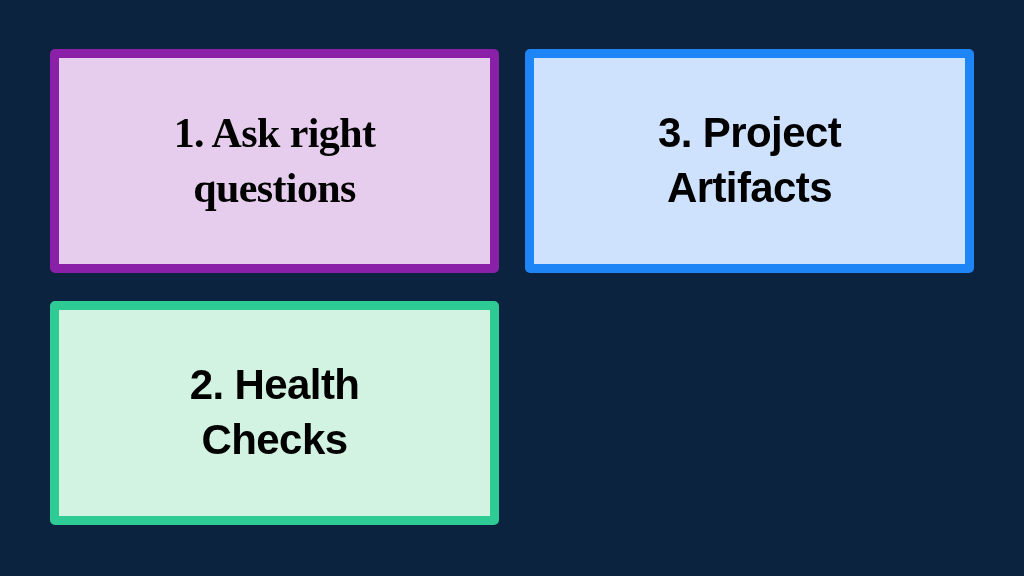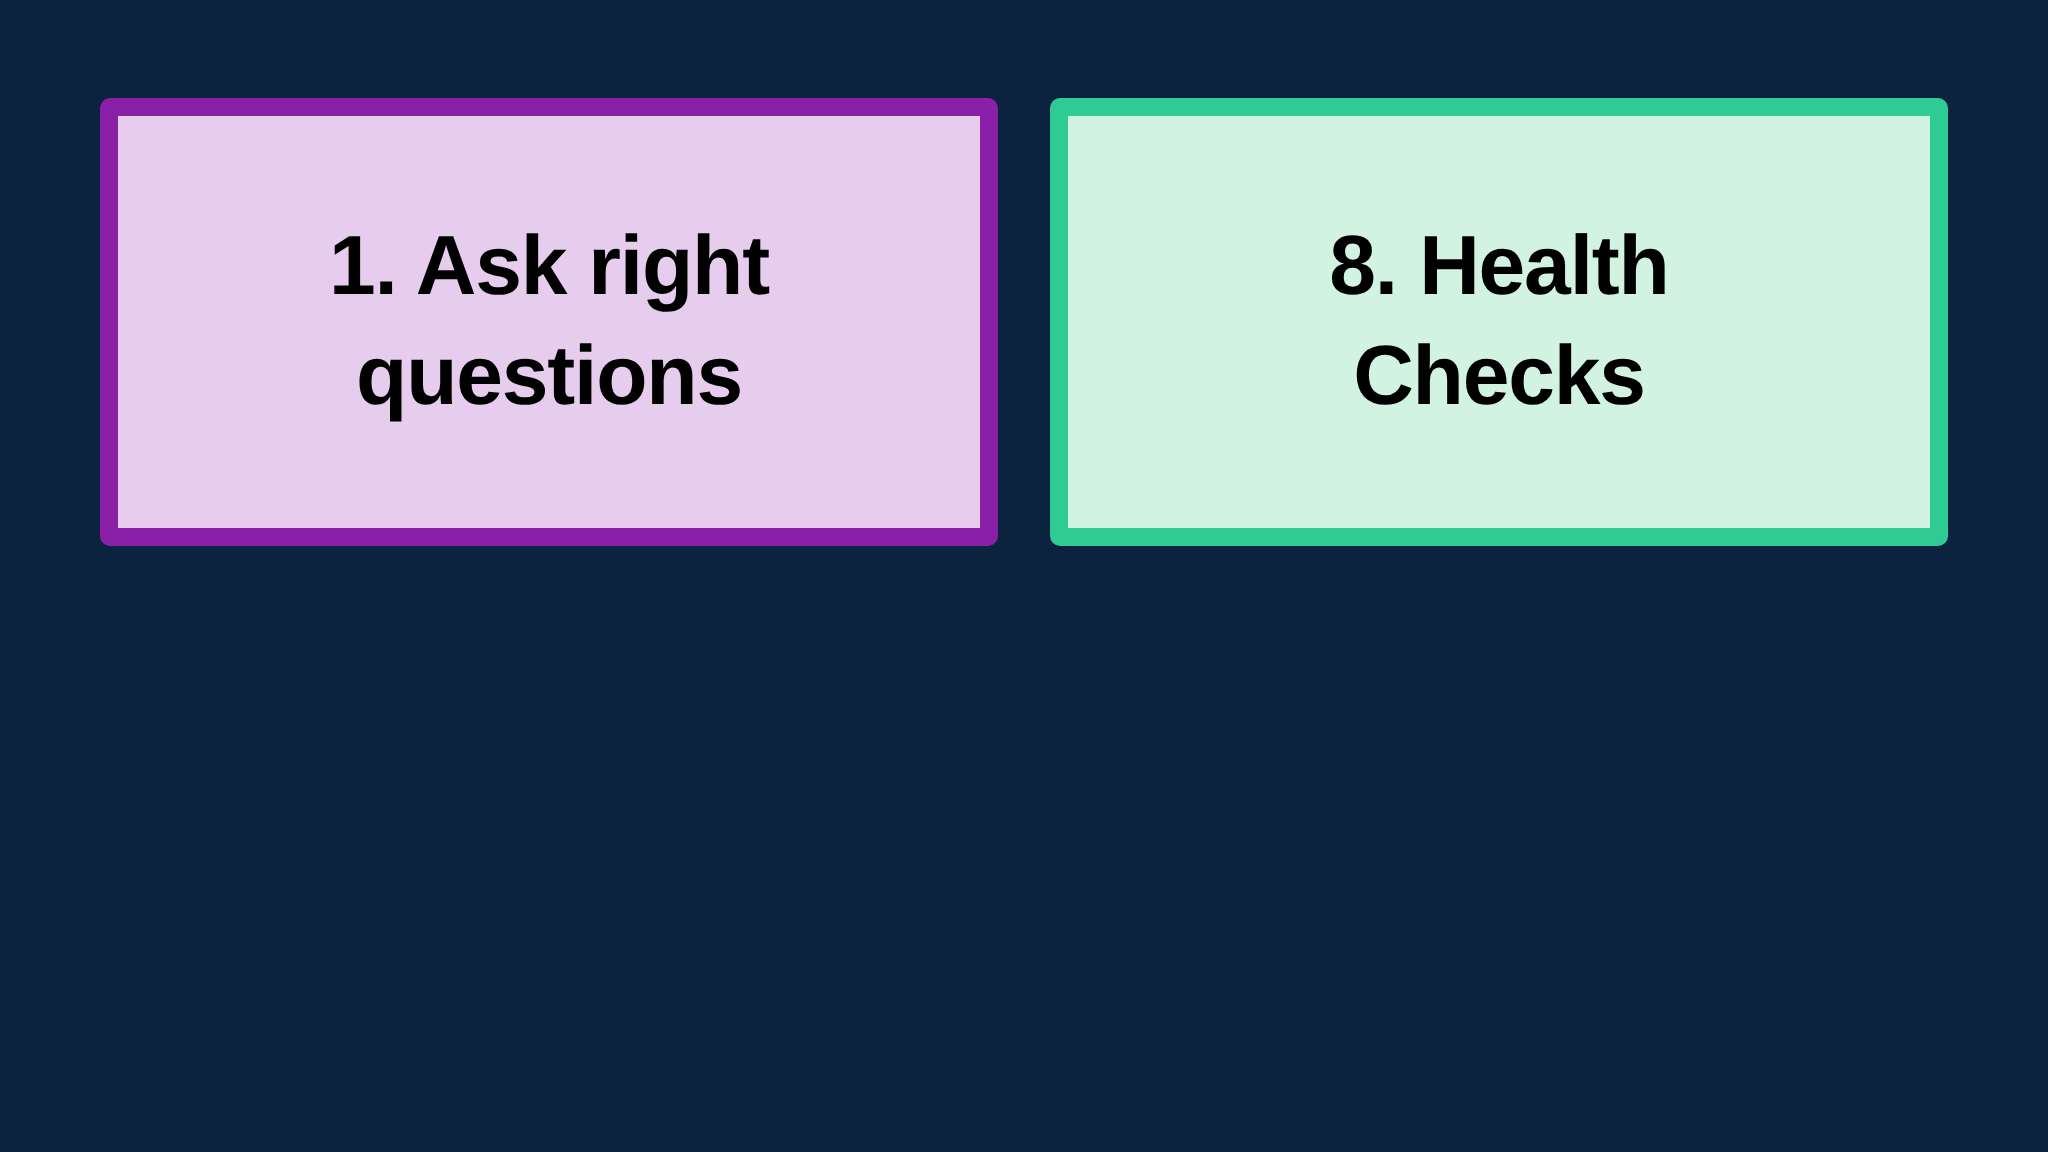--- a/index.html
+++ b/index.html
@@ -62,25 +62,29 @@
 
   
 </style>
 </head>
 <body style="background: rgb(12, 35, 64);">
 
 <div class="slide" style="background: rgb(12, 35, 64);">
   <div class="grid">
 
     <div class="card" style="border-color: rgb(138, 31, 168); background-color: rgb(230, 205, 238);">
-      <p class="card-title" style="color: rgb(0, 0, 0);">1. Ask right
+      <p class="card-title" style="color: rgb(0, 0, 0); font-family: Liberation Serif, serif;">1. Ask right
 questions</p>
     </div>
 
 
+    <div class="card" style="border-color: rgb(30, 133, 247); background-color: rgb(207, 226, 253);">
+      <p class="card-title" style="color: rgb(0, 0, 0);">3. Project
+Artifacts</p>
+    </div>
 
     <div class="card" style="border-color: rgb(46, 204, 148); background-color: rgb(210, 243, 226);">
-      <p class="card-title" style="color: rgb(0, 0, 0);">8. Health
+      <p class="card-title" style="color: rgb(0, 0, 0);">2. Health
 Checks</p>
     </div>
 
   </div>
 </div>
 
 </body></html>

